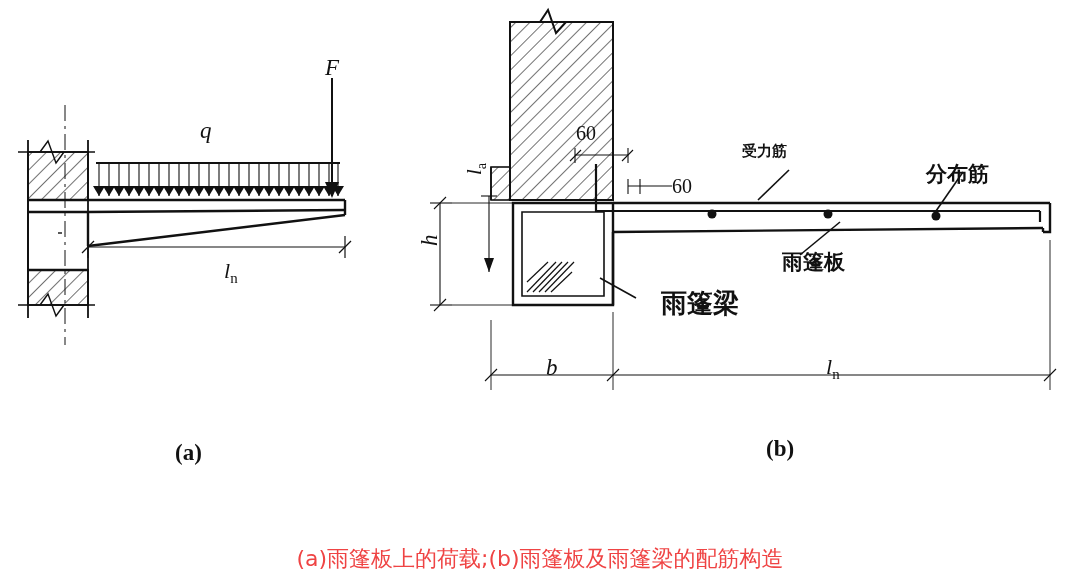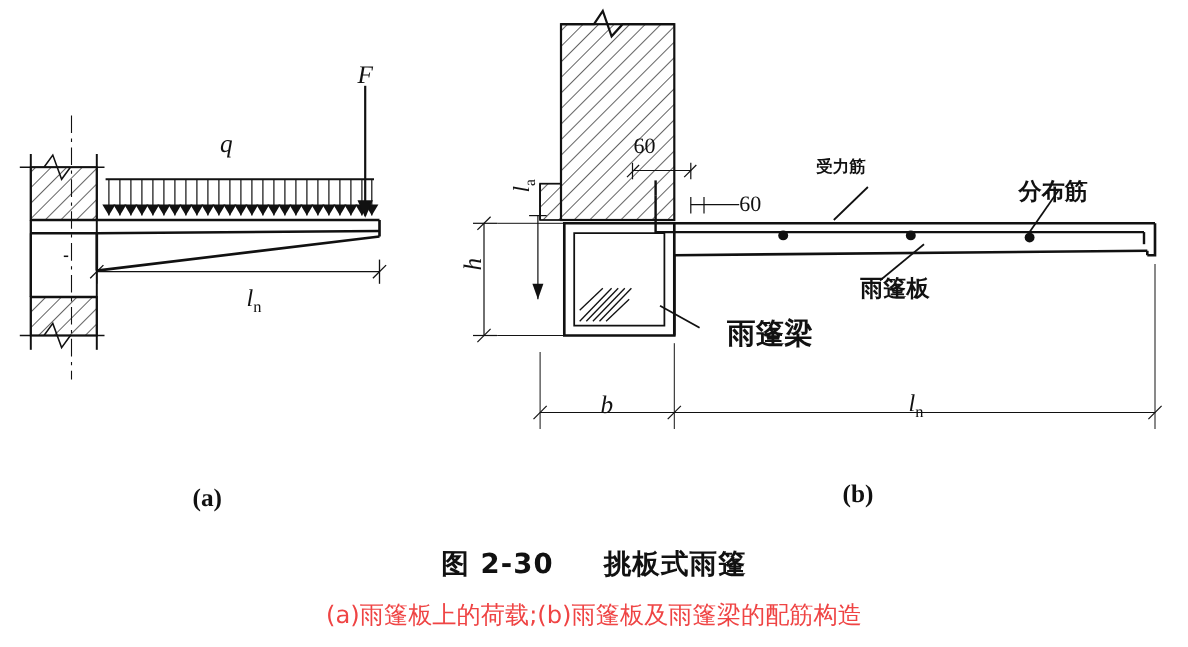--- a/index.html
+++ b/index.html
@@ -287,21 +287,16 @@
 
   <div class="lbl lbl-cjk" style="left:926px; top:132px; font-size:21px;margin-top:28px;">分布筋</div>
 
   <div class="lbl lbl-cjk" style="left:782px; top:248px; font-size:21px;text-align:right;">雨篷板</div>
 
   <div class="lbl lbl-cjk" style="left:661px; top:286px; font-size:26px;">雨篷梁</div>
 
   <div class="panel-letter" style="left:175px; top:440px; font-size:23px;">(a)</div>
   <div class="panel-letter" style="left:766px; top:436px; font-size:23px;">(b)</div>
 
-  <div class="caption-main" style="top:496px; font-size:25px; letter-spacing:1px;">
-    <span>图 2-30</span>
-    <span style="display:inline-block; width:26px;"></span>
-    <span>挑板式雨篷</span>
-  </div>
 
   <div class="caption-sub" style="top:544px; font-size:22px;">(a)雨篷板上的荷载;(b)雨篷板及雨篷梁的配筋构造</div>
 
 </div>
 
 </body></html>

